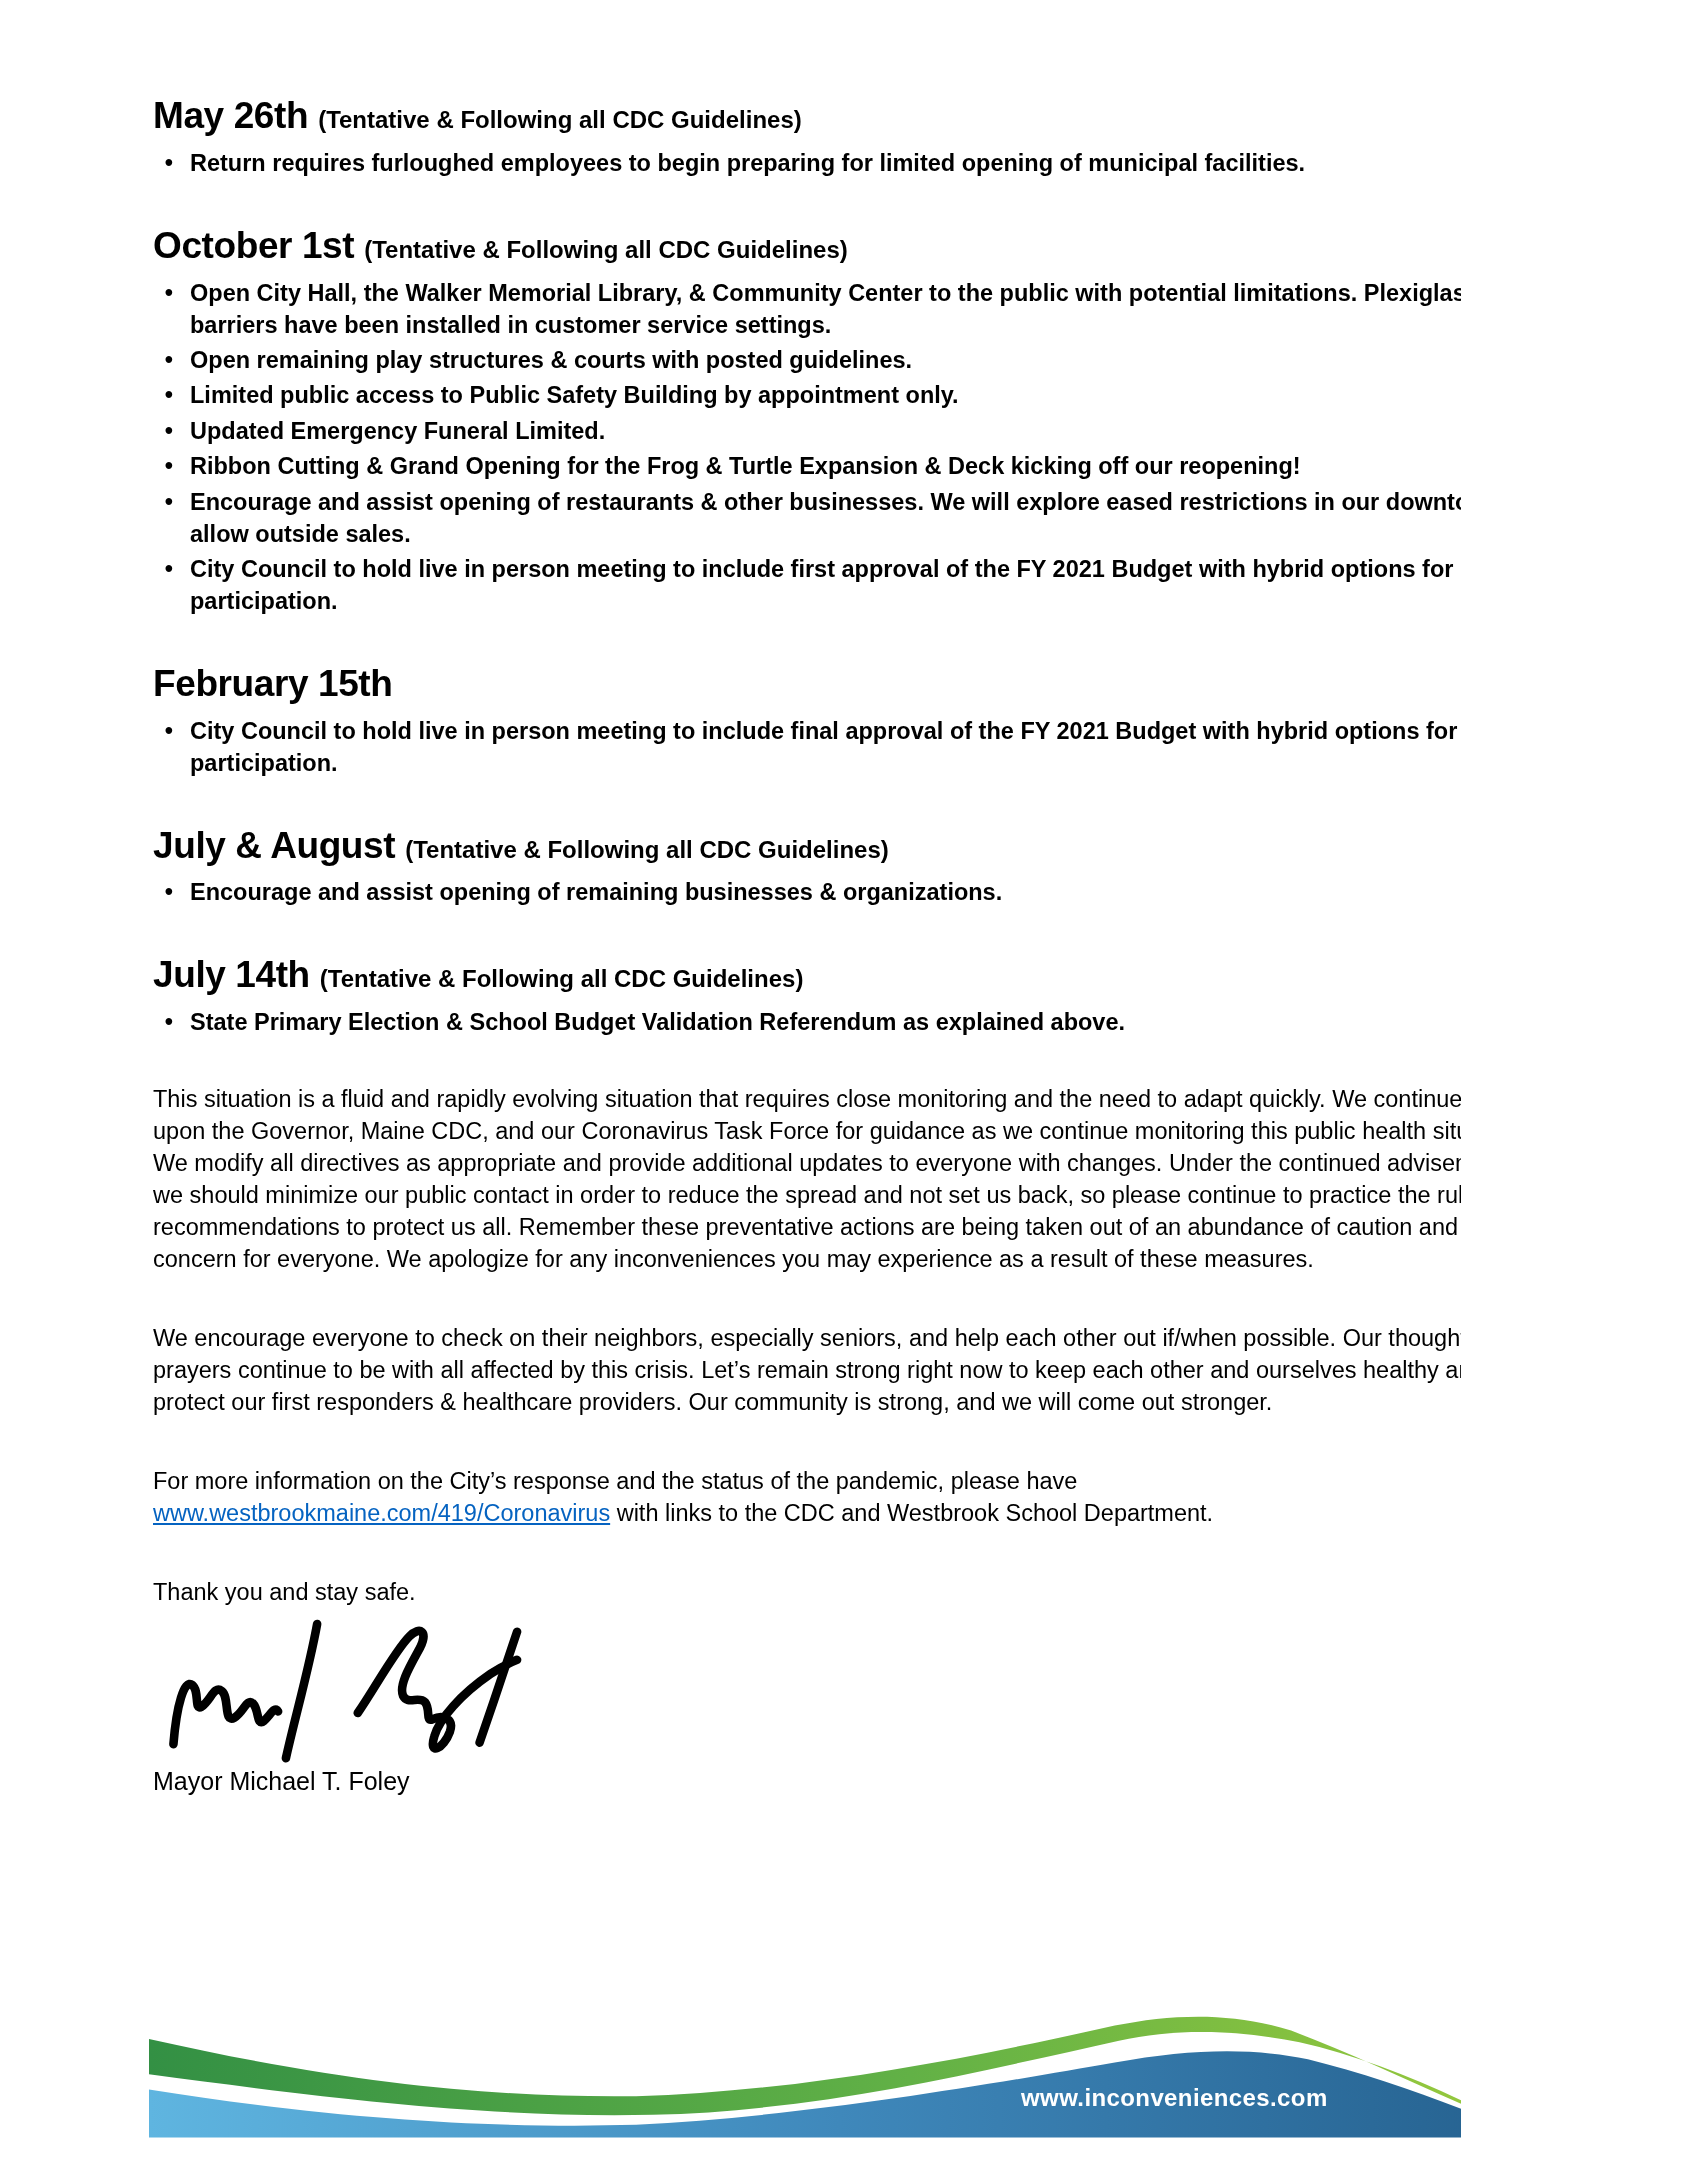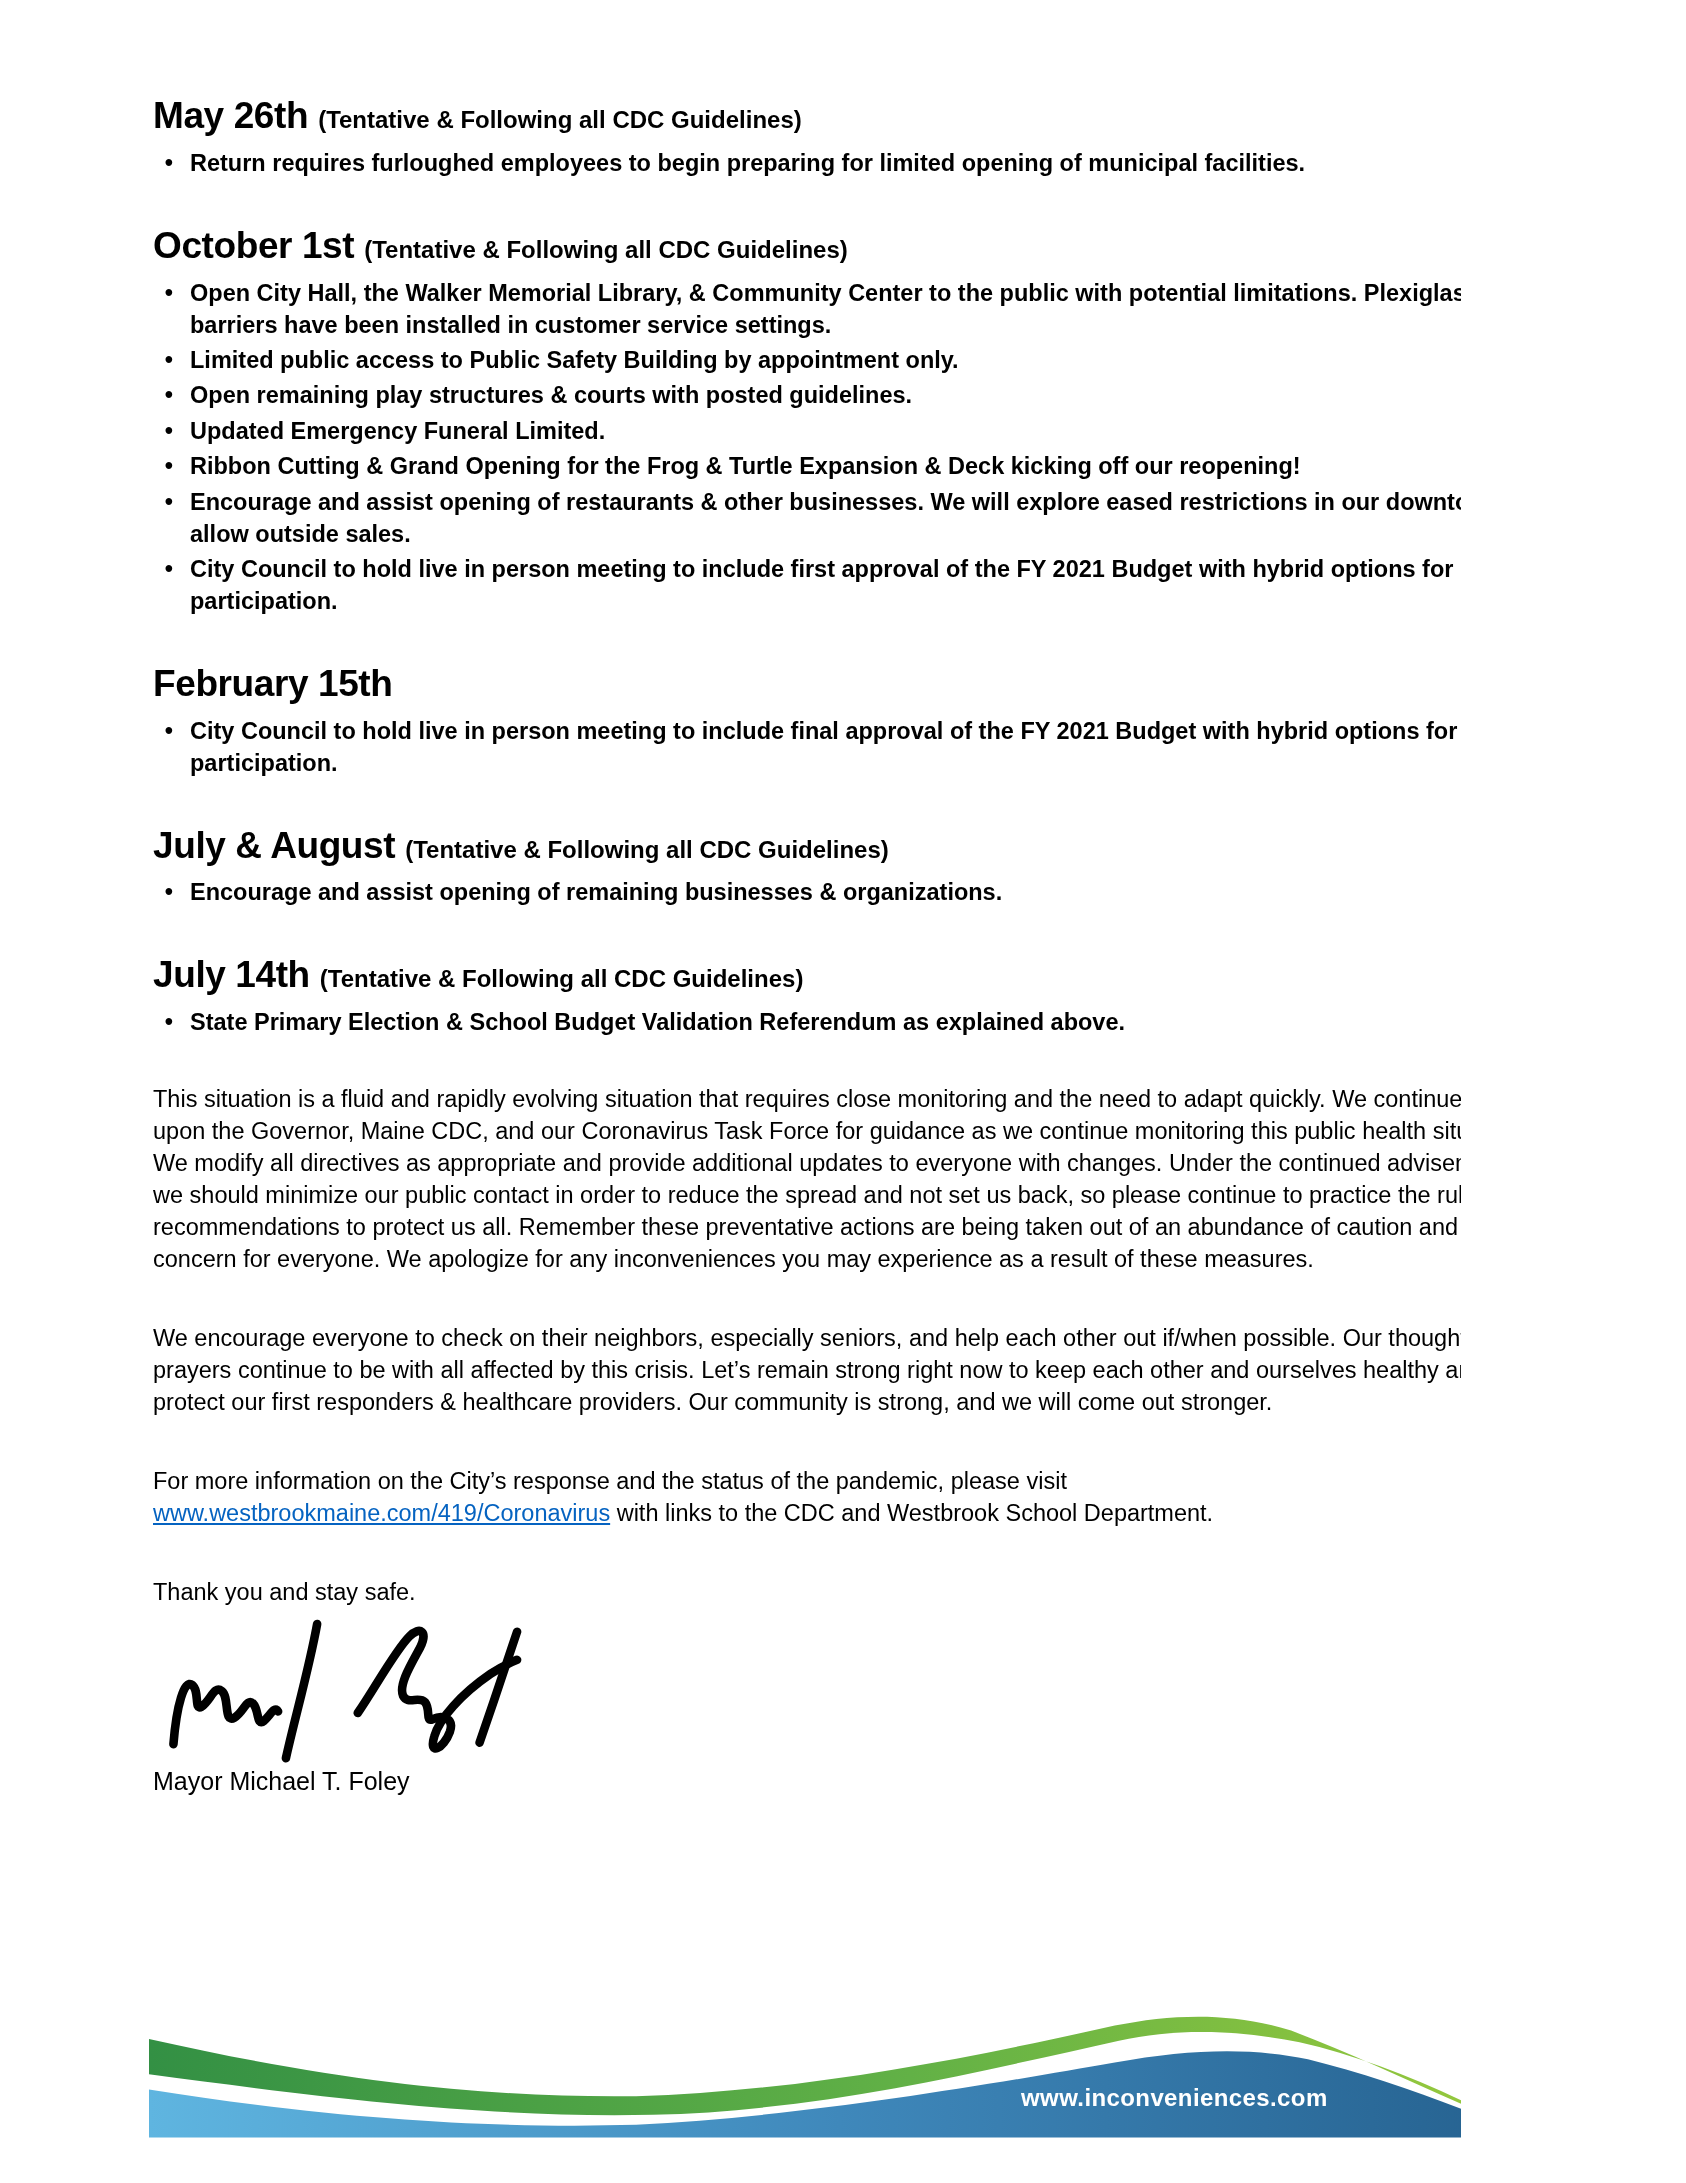--- a/index.html
+++ b/index.html
@@ -95,22 +95,22 @@
       <h2><span>May 26th</span><span class="sub">(Tentative &amp; Following all CDC Guidelines)</span></h2>
       <ul>
         <li>Return requires furloughed employees to begin preparing for limited opening of municipal facilities.</li>
       </ul>
     </section>
 
     <section>
       <h2><span>October 1st</span><span class="sub">(Tentative &amp; Following all CDC Guidelines)</span></h2>
       <ul>
         <li>Open City Hall, the Walker Memorial Library, &amp; Community Center to the public with potential limitations. Plexiglass barriers have been installed in customer service settings.</li>
+        <li>Open remaining play structures &amp; courts with posted guidelines.</li>
         <li>Limited public access to Public Safety Building by appointment only.</li>
-        <li>Open remaining play structures &amp; courts with posted guidelines.</li>
         <li>Updated Emergency Funeral Limited.</li>
         <li>Ribbon Cutting &amp; Grand Opening for the Frog &amp; Turtle Expansion &amp; Deck kicking off our reopening!</li>
         <li>Encourage and assist opening of restaurants &amp; other businesses. We will explore eased restrictions in our downtown to allow outside sales.</li>
         <li>City Council to hold live in person meeting to include first approval of the FY 2021 Budget with hybrid options for public participation.</li>
       </ul>
     </section>
 
     <section>
       <h2><span>February 15th</span><span class="sub"></span></h2>
       <ul>
@@ -128,21 +128,21 @@
     <section>
       <h2><span>July 14th</span><span class="sub">(Tentative &amp; Following all CDC Guidelines)</span></h2>
       <ul>
         <li>State Primary Election &amp; School Budget Validation Referendum as explained above.</li>
       </ul>
     </section>
 
     <div class="para-block">
       <p class="body-p">This situation is a fluid and rapidly evolving situation that requires close monitoring and the need to adapt quickly. We continue to rely upon the Governor, Maine CDC, and our Coronavirus Task Force for guidance as we continue monitoring this public health situation. We modify all directives as appropriate and provide additional updates to everyone with changes. Under the continued advisement, we should minimize our public contact in order to reduce the spread and not set us back, so please continue to practice the rules &amp; recommendations to protect us all. Remember these preventative actions are being taken out of an abundance of caution and concern for everyone. We apologize for any inconveniences you may experience as a result of these measures.</p>
       <p class="body-p">We encourage everyone to check on their neighbors, especially seniors, and help each other out if/when possible. Our thoughts and prayers continue to be with all affected by this crisis. Let’s remain strong right now to keep each other and ourselves healthy and protect our first responders &amp; healthcare providers. Our community is strong, and we will come out stronger.</p>
-      <p class="body-p"><span>For more information on the City’s response and the status of the pandemic, please visit</span><br><a class="link" href="#">www.westbrookmaine.com/419/Coronavirus</a><span> with links to the CDC and Westbrook School Department.</span></p>
+      <p class="body-p"><span>For more information on the City’s response and the status of the pandemic, please have</span><br><a class="link" href="#">www.westbrookmaine.com/419/Coronavirus</a><span> with links to the CDC and Westbrook School Department.</span></p>
       <p class="closing">Thank you and stay safe.</p>
     </div>
 
     <div class="signature">
       <svg viewBox="0 0 480 210">
         <g fill="none" stroke="#000000" stroke-width="11" stroke-linecap="round" stroke-linejoin="round">
           <path d="M 12,168 C 16,118 26,84 36,92 C 46,100 38,126 48,120 C 60,112 64,92 74,100 C 84,108 76,142 90,134 C 102,127 106,108 114,116 C 122,124 118,146 128,138 C 136,131 142,118 146,126"></path>
           <path d="M 196,14 C 186,70 166,140 156,186"></path>
           <path d="M 248,128 C 270,96 296,48 314,30 C 328,16 338,24 328,44 C 316,66 300,92 306,106 C 312,118 326,106 334,114 C 342,124 334,140 344,136 C 356,130 372,134 366,152 C 358,174 338,184 346,158 C 352,136 380,104 418,78 C 430,70 442,64 452,60"></path>
           <path d="M 452,24 C 440,60 420,120 404,166"></path>

